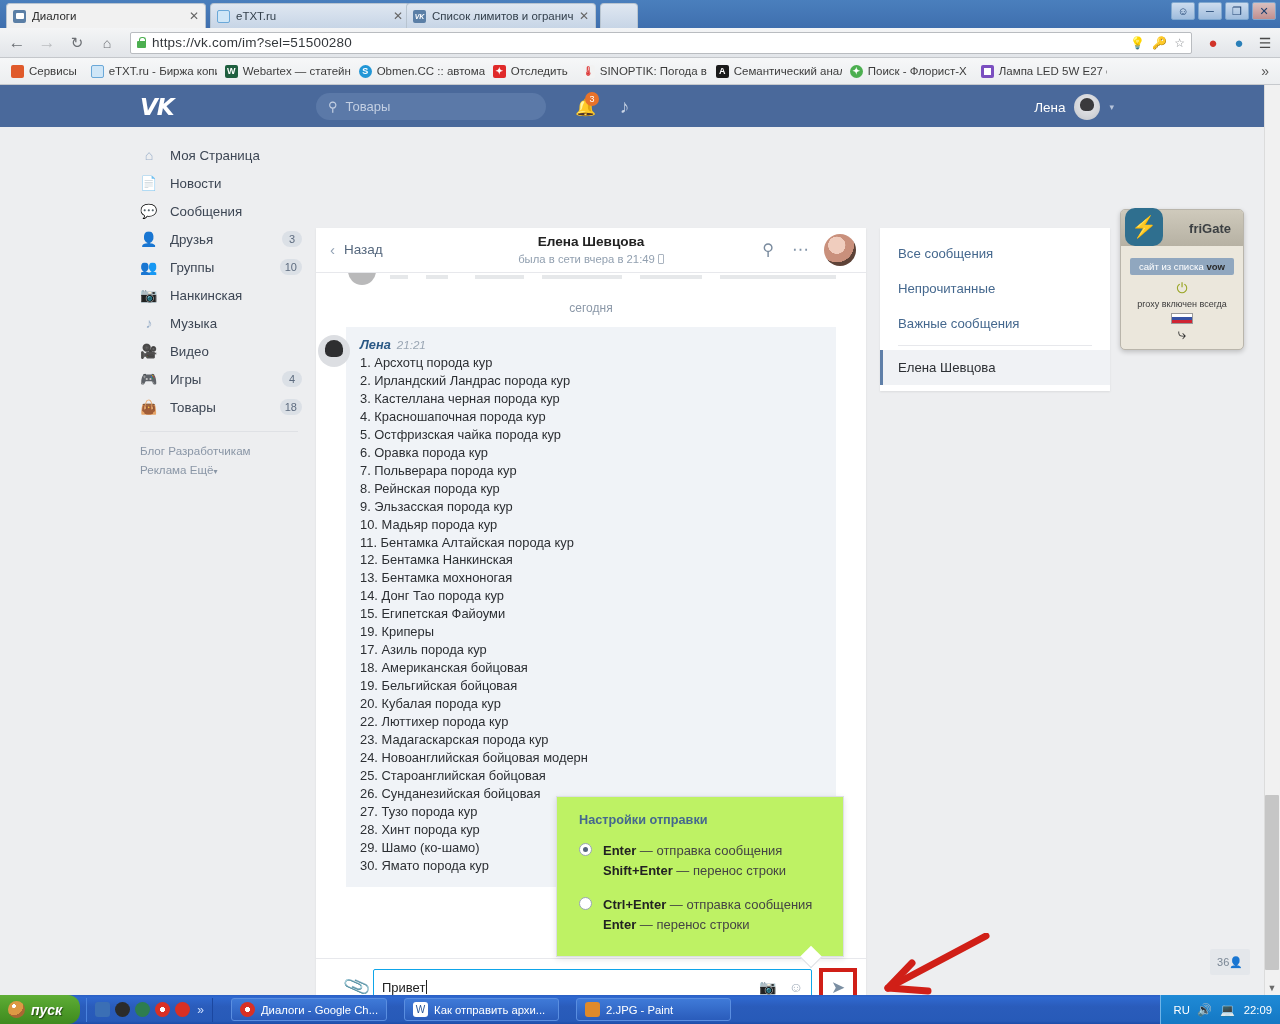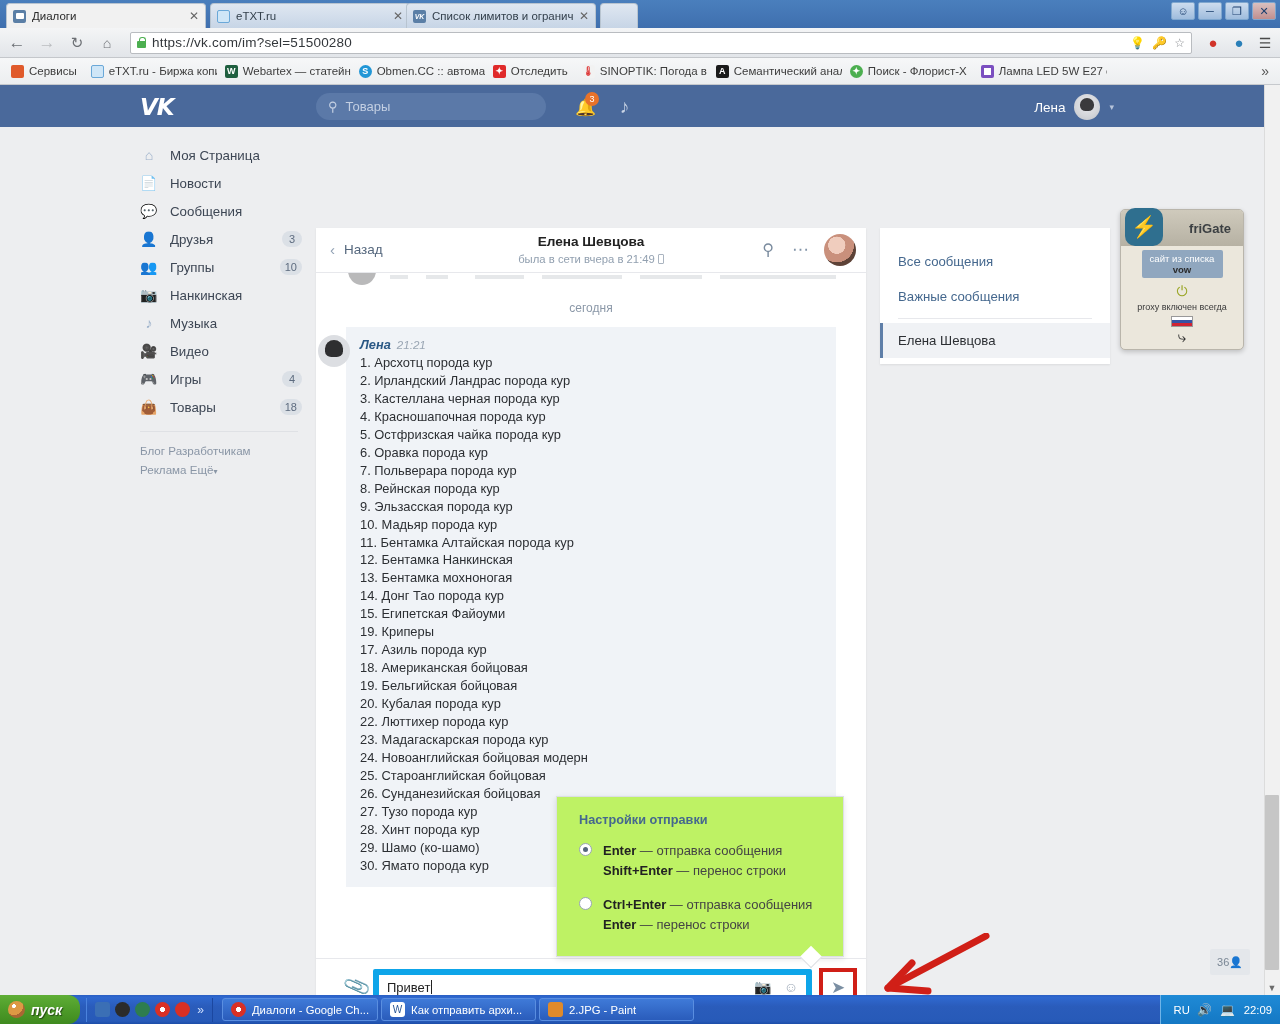--- a/index.html
+++ b/index.html
@@ -114,49 +114,49 @@
      background:radial-gradient(circle at 50% 42%, #f3f3f5 0 18%, #dcdee2 19% 100%); overflow:hidden; }
   .msg-av:after{content:"";position:absolute;left:7px;top:5px;width:18px;height:17px;background:#2e2e30;border-radius:55% 55% 38% 38%;}
   .msg-head { font-size:12.8px; margin-bottom:2px;font-style:italic; }
   .msg-head .au { color:#2a5885; font-weight:bold; }
   .msg-head .tm { color:#9aa6b4; margin-left:6px; font-size:11.6px; }
   .msg-line { font-size:12.9px; color:#2c2f33; line-height:17.95px; white-space:nowrap; }
 
   
   .compose { position:absolute; left:0; bottom:0; width:550px; height:106px; border-top:1px solid #e7e8ec; background:#fff; }
   .clip-ico { position:absolute; left:30px; top:16px; font-size:19px; color:#9aa6b5; transform:rotate(-25deg); }
-  .inp-wrap { position:absolute; left:57px; top:10px; width:439px; height:36px; border:6px solid #0ea5e9; border-radius:2px; background:#fff; display:flex; align-items:center; padding:4px 8px; }
+  .inp-wrap { position:absolute; left:57px; top:10px; width:439px; height:36px; border:1px solid #0ea5e9; border-radius:2px; background:#fff; display:flex; align-items:center; padding:4px 8px; }
   .inp-text { font-size:13px; color:#222; }
   .caret-bar { display:inline-block; width:1px; height:14px; background:#222; margin-left:1px; vertical-align:-2px; }
   .inp-icons { margin-left:auto; display:flex; align-items:center; gap:12px; color:#9aa6b5; font-size:14px; }
   .send-box { position:absolute; left:503px; top:9px; width:38px; height:38px; background:#fff; border:4px solid #d01f17; display:flex; align-items:center; justify-content:center; }
   .send-glyph { font-size:17px; color:#7b8fa3; }
 
   
   .send-pop { position:absolute; left:556px; top:711px; width:288px; height:161px; background:#bef264; border:1px solid #dcdfe3; box-shadow:0 2px 6px rgba(0,0,0,.11); }
   .send-pop:after { content:""; position:absolute; left:246px; bottom:-9px; width:15px; height:15px; background:#fff; border-right:1px solid #dcdfe3; border-bottom:1px solid #dcdfe3; transform:rotate(45deg) skew(0deg); }
   .sp-title { font-size:12.7px; font-weight:bold; color:#45688e; padding:16px 0 0 22px; }
   .sp-opt { display:flex; gap:11px; padding:14px 0 0 22px; }
   .radio { width:13px;height:13px;border-radius:50%;border:1px solid #9aa6b4; flex:none; margin-top:2px; position:relative; background:#fff; }
   .radio.on:after { content:""; position:absolute; left:3px; top:3px; width:5px;height:5px;border-radius:50%;background:#55677d; }
   .sp-l1, .sp-l2 { font-size:13px; color:#444; line-height:20px; }
   .sp-l1 b, .sp-l2 b { color:#222; }
 
   
-  .right-col { position:absolute; left:880px; top:143px; width:230px; background:#fff; box-shadow:0 1px 2px rgba(0,0,0,.08); padding:16px 0 6px; }
+  .right-col { position:absolute; left:880px; top:143px; width:230px; background:#fff; box-shadow:0 1px 2px rgba(0,0,0,.08); padding:8px 0 6px; }
   .rc-item { padding:10px 18px; font-size:13.2px; color:#45688e; }
   .rc-sep { border-top:1px solid #e7e8ec; margin:4px 18px; }
   .rc-item.active { background:#f0f2f5; color:#2c2f33; border-left:3px solid #5f7fa8; padding-left:15px; }
 
   
   .frigate { position:absolute; left:1120px; top:124px; width:124px; height:141px; background:#ebe7dc; border:1px solid #b9b5ab; border-radius:5px; box-shadow:0 2px 5px rgba(0,0,0,.2); }
   .fg-head { height:36px; background:linear-gradient(#cfcabc,#b6b1a3); border-radius:4px 4px 0 0; position:relative; display:flex; align-items:center; justify-content:flex-end; padding-right:12px; }
   .fg-bolt { position:absolute; left:4px; top:-2px; width:38px;height:38px;border-radius:10px; background:#2f6f8f; display:flex;align-items:center;justify-content:center; color:#fff; font-size:21px; }
   .fg-name { font-size:13px; color:#3c4043; font-weight:bold; }
-  .fg-chip { margin:4px auto 0; width:81px; background:#90a7bf; color:#fff; font-size:9.6px; text-align:center; padding:3px 0; border-radius:2px; }
+  .fg-chip { margin:12px auto 0; width:104px; background:#90a7bf; color:#fff; font-size:9.6px; text-align:center; padding:3px 0; border-radius:2px; }
   .fg-chip b { color:#2b2b2b; }
   .fg-pw { text-align:center; margin-top:5px; font-size:14px; color:#9aa626; }
   .fg-txt { text-align:center; font-size:9px; color:#3a3a3a; margin-top:2px; }
   .fg-flag { width:22px;height:11px;margin:4px auto 0; background:linear-gradient(#fff 0 33%, #3652a4 33% 66%, #cf2433 66% 100%); border:1px solid #999; }
   .fg-arrow { text-align:center; font-size:15px; color:#2b2b2b; margin-top:1px; }
 
   
   .annot { position:absolute; left:860px; top:848px; width:135px; height:70px; pointer-events:none; }
 
   
@@ -173,21 +173,21 @@
   .start {
     height:29px; padding:0 18px 0 8px; display:flex; align-items:center; gap:6px;
     background:linear-gradient(#5fae36 0%, #4f9d2a 45%, #3f8a1f 100%);
     border-radius:0 12px 12px 0; color:#fff; font-style:italic; font-weight:bold; font-size:14px;
     text-shadow:1px 1px 1px rgba(0,0,0,.5);
   }
   .start-orb { width:17px;height:17px;border-radius:50%;background:radial-gradient(circle at 35% 30%,#fff 0 12%, #d94 13% 55%, #a63 56% 100%); }
   .qlaunch { display:flex; align-items:center; gap:5px; padding:0 8px; border-left:1px solid #4b83dd; border-right:1px solid #1b47a0; height:24px; margin-left:6px; }
   .ql-ico { width:15px;height:15px;border-radius:3px; }
   .ql-more { color:#cfe0ff; font-size:12px; margin-left:2px; }
-  .tasks { display:flex; gap:3px; margin-left:9px; }
+  .tasks { display:flex; gap:17px; margin-left:18px; }
   .task { height:23px; min-width:155px; display:flex; align-items:center; gap:6px; padding:0 8px;
      background:linear-gradient(#3f7ad8,#2a5cbb); border:1px solid #5a8ee0; border-radius:3px;
      color:#fff; font-size:11.3px; white-space:nowrap; overflow:hidden; }
   .tray { margin-left:auto; display:flex; align-items:center; gap:8px; height:29px; padding:0 8px 0 12px;
      background:linear-gradient(#1f8ad6,#1478c4); border-left:1px solid #6fb4e8; }
   .tray .t-txt { color:#fff; font-size:11.3px; }
   .tray .t-ico { color:#cfe8fb; font-size:12px; }
 </style>
 </head>
 <body>
@@ -444,20 +444,21 @@
       <span class="radio"></span>
       <span>
         <div class="sp-l1"><b>Ctrl+Enter</b><span> — отправка сообщения</span></div>
         <div class="sp-l2"><b>Enter</b><span> — перенос строки</span></div>
       </span>
     </div>
   </div>
 
   <div class="right-col">
     <div class="rc-item">Все сообщения</div>
+    <div class="rc-item">Непрочитанные</div>
     <div class="rc-item">Важные сообщения</div>
     <div class="rc-sep"></div>
     <div class="rc-item active">Елена Шевцова</div>
   </div>
 
   <div class="frigate">
     <div class="fg-head">
       <span class="fg-bolt">⚡</span>
       <span class="fg-name">friGate</span>
     </div>

